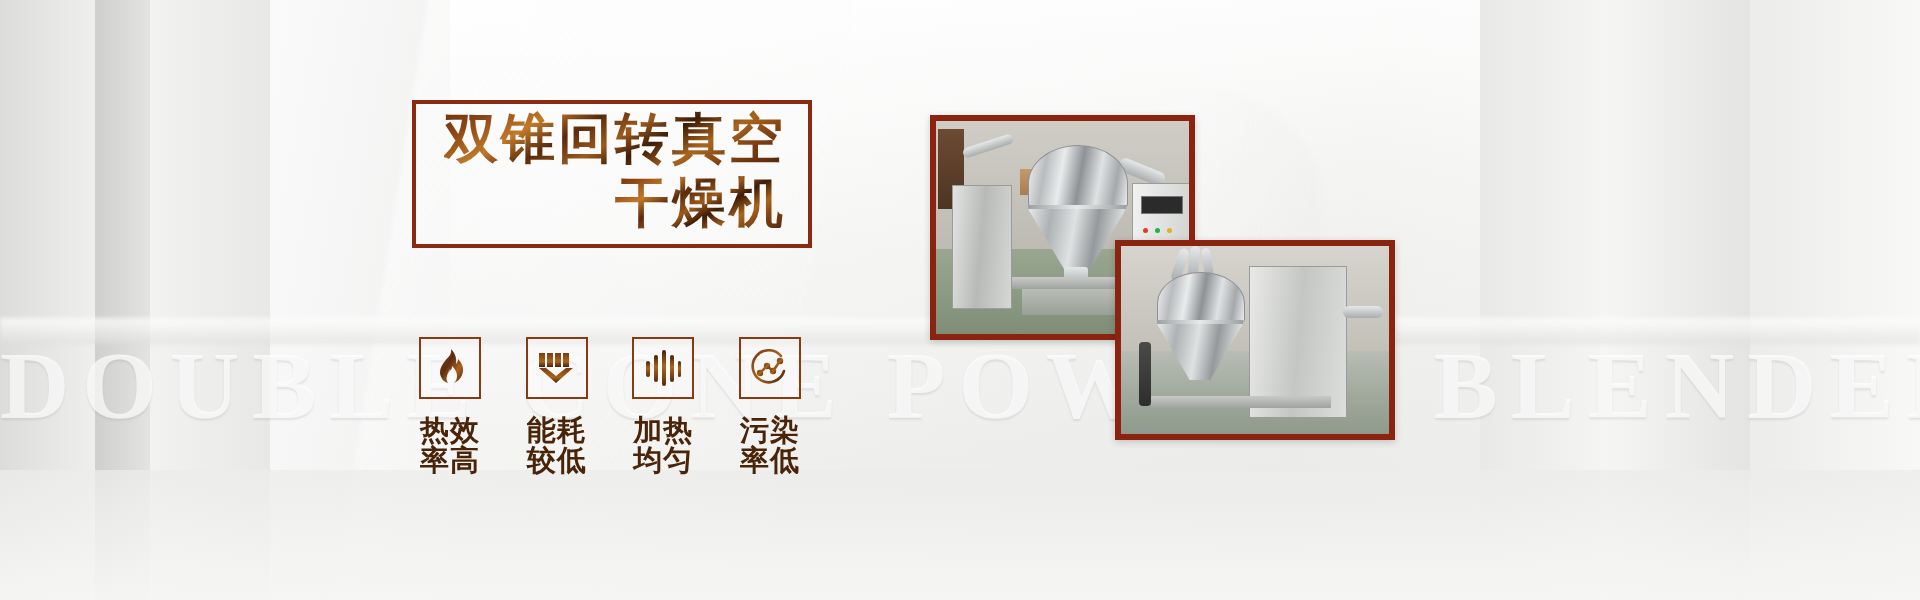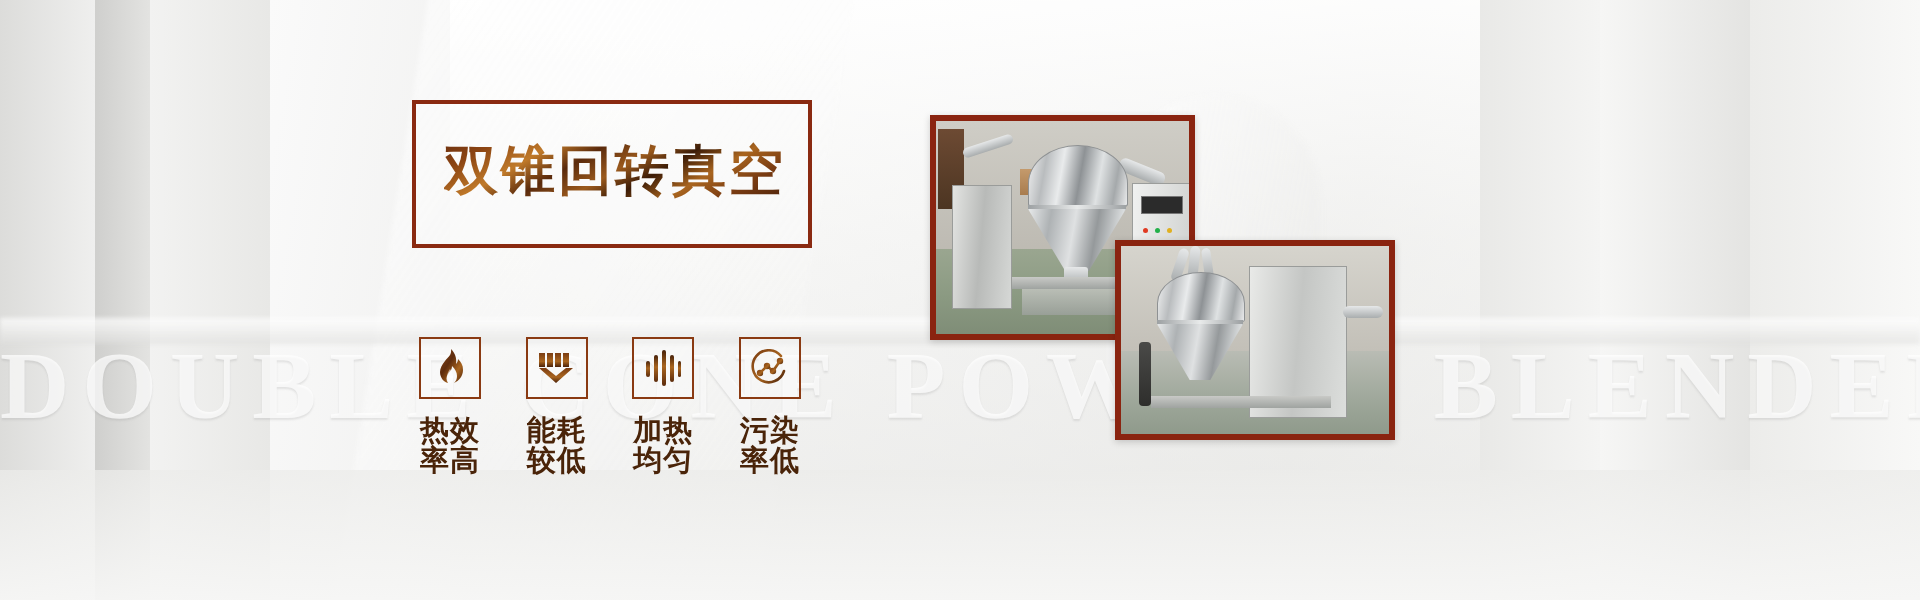--- a/index.html
+++ b/index.html
@@ -149,20 +149,21 @@
     <div class="bg-floor"></div>
   </div>
 
   <div class="watermark">DOUBLE CONE POWDER BLENDER</div>
 
   <div class="content">
 
     <div class="title-box">
       <div class="title-inner">
         <div class="title-line l1">双锥回转真空</div>
+        <div class="title-line l2">干燥机</div>
       </div>
     </div>
 
     <div class="features">
 
       <div class="feature">
         <div class="icon-box">
           <svg width="34" height="38" viewBox="0 0 34 38">
             <defs>
               <linearGradient id="g1" x1="0" y1="0" x2="1" y2="1">

